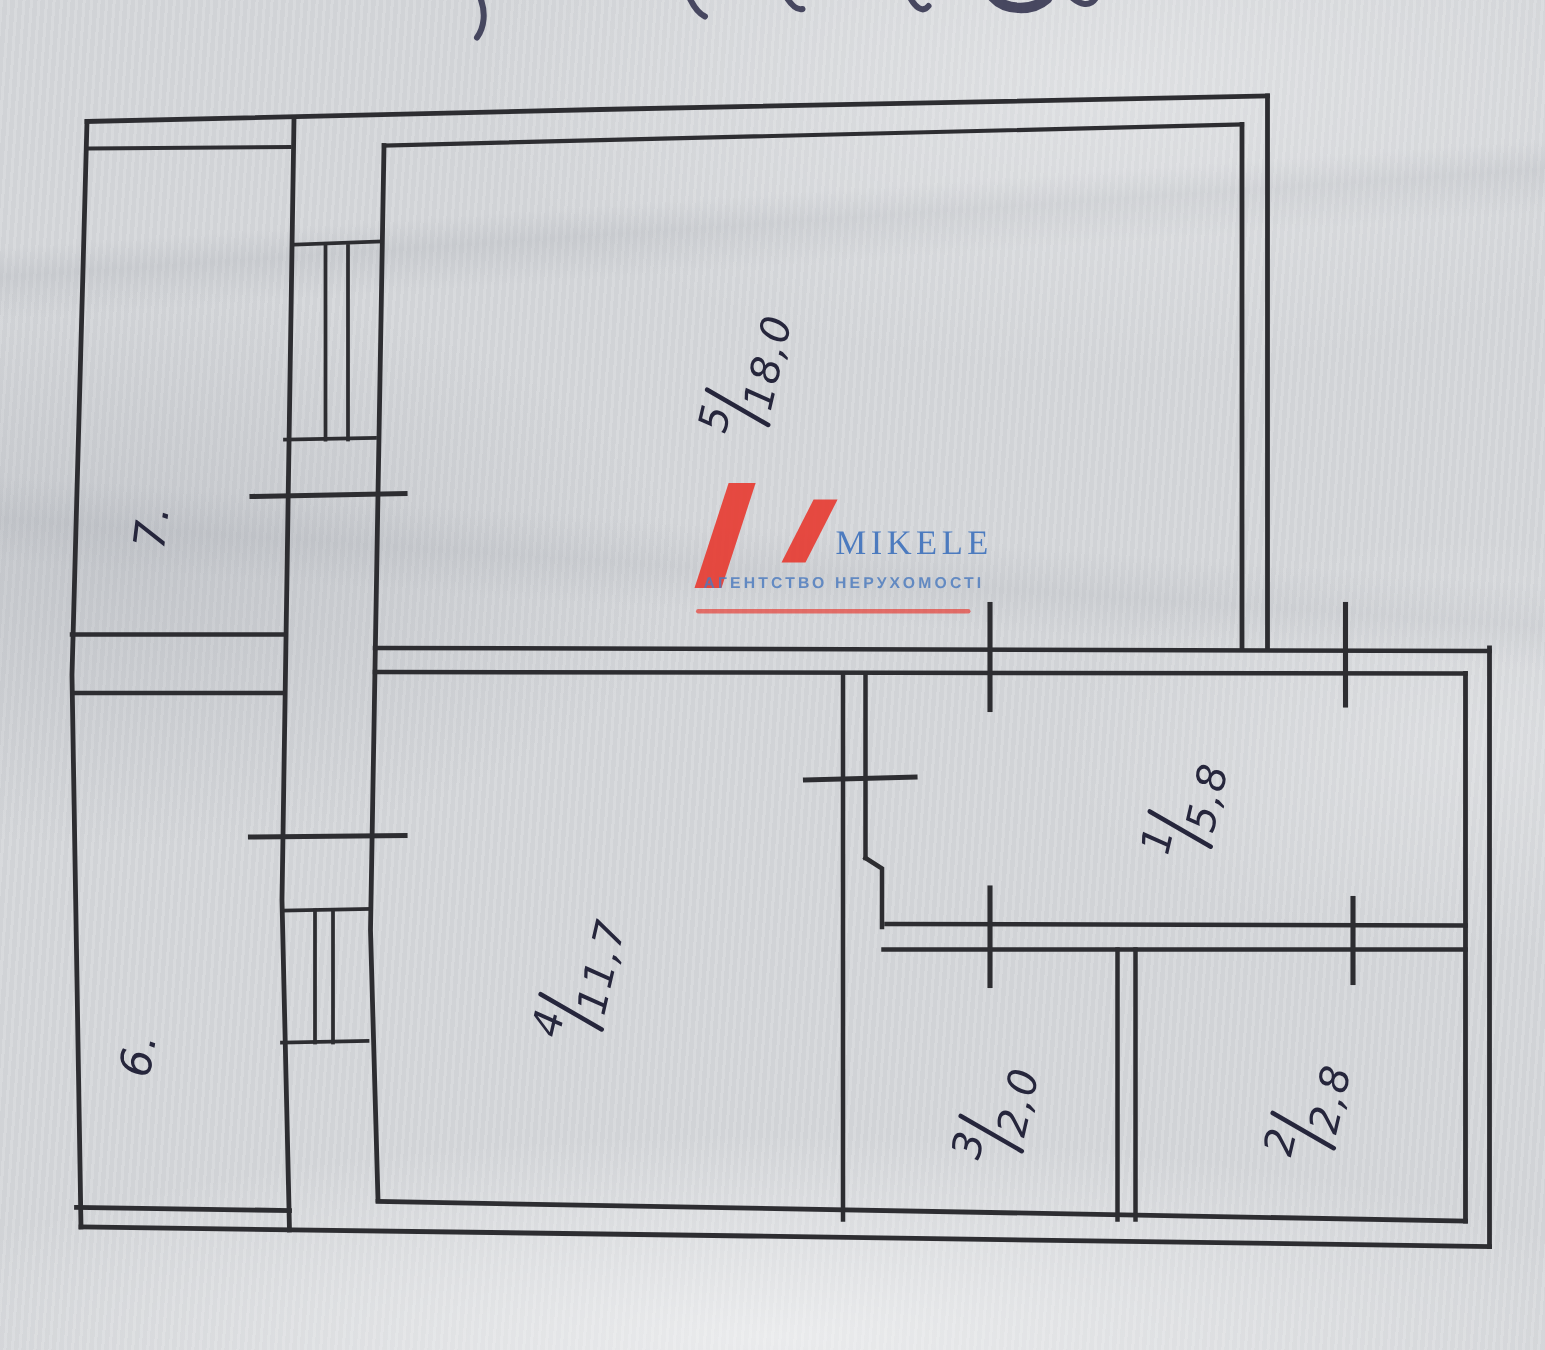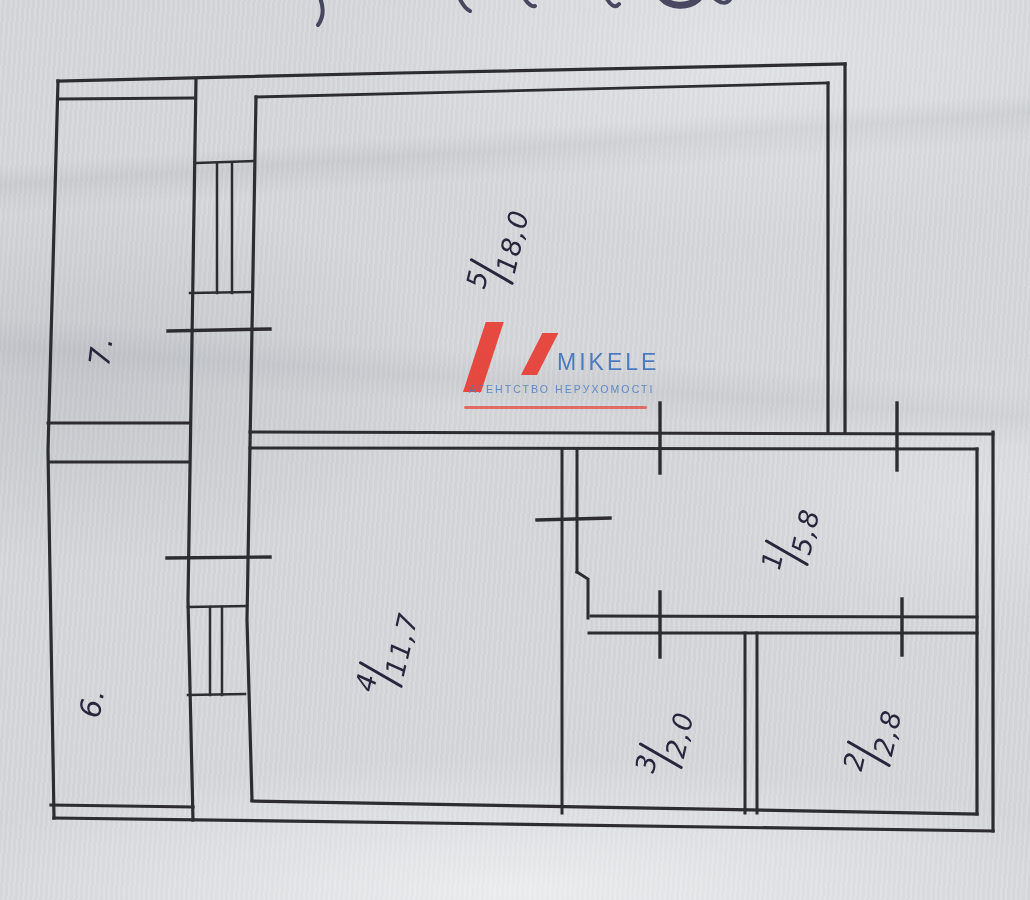--- a/index.html
+++ b/index.html
@@ -43,28 +43,28 @@
   
   #logo{position:absolute;left:452px;top:316px;width:210px;height:100px;opacity:.88;}
   .logo-slash{
     position:absolute;background:#e8362c;
     transform-origin:bottom left;
   }
   #logo-slash-1{left:11px;top:6px;width:18px;height:70px;transform:skewX(-18deg);}
   #logo-slash-2{left:69px;top:17px;width:16px;height:42px;transform:skewX(-27deg);}
   #logo-name{
     position:absolute;left:105px;top:33px;
-    font-family:Liberation Sans, sans-serif;
+    font-family:Liberation Serif, serif;
     font-size:23px;font-weight:500;letter-spacing:3px;
     color:#3a6fbc;
   }
   #logo-tagline{
     position:absolute;left:17px;top:67px;
     font-family:"Liberation Sans",sans-serif;
-    font-size:10.5px;font-weight:400;letter-spacing:2.1px;
+    font-size:10.5px;font-weight:700;letter-spacing:2.1px;
     color:#3a6fbc;opacity:.82;white-space:nowrap;
   }
   #logo-underline{
     position:absolute;left:12px;top:90px;width:183px;height:3px;
     background:#e8362c;opacity:.75;border-radius:2px;
   }
 </style>
 </head>
 <body>
 

